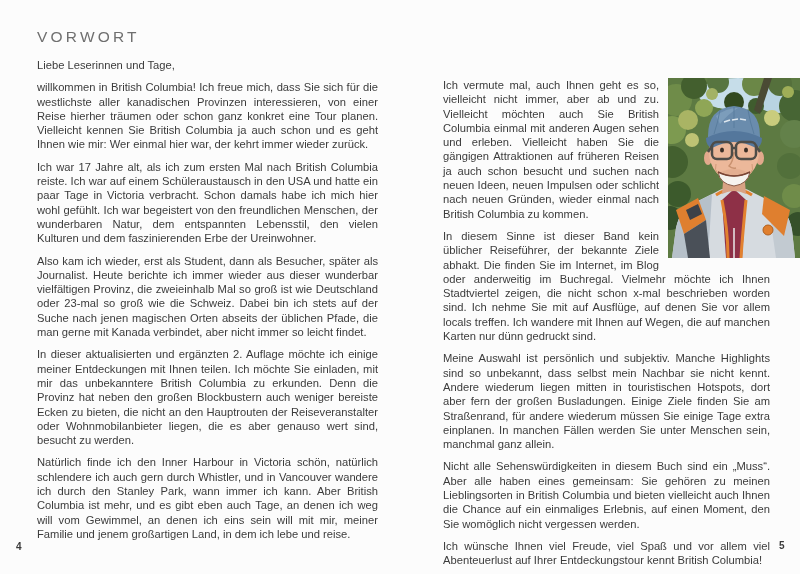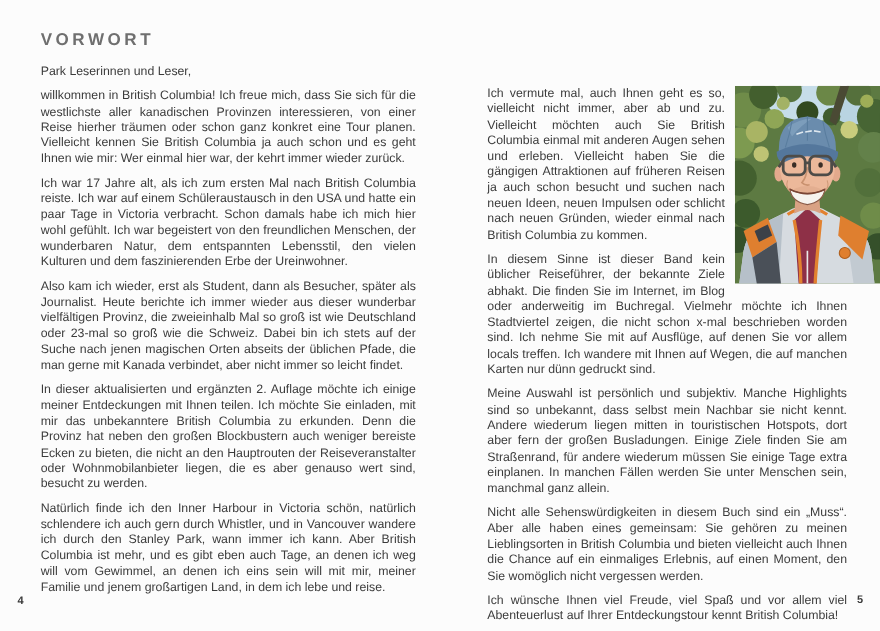--- a/index.html
+++ b/index.html
@@ -12,21 +12,21 @@
     font-family: "Liberation Sans", "DejaVu Sans", sans-serif;
     overflow: hidden;
   }
   .page-col { position: absolute; top: 28px; }
   #left-col  { left: 37px;  width: 341px; }
   #right-col { left: 443px; width: 327px; top: 30px; margin-top: 48px; }
 
   h1.vorwort {
     margin: 0 0 12px 0;
     font-size: 15.5px;
-    font-weight: bold;
+    font-weight: normal;
     letter-spacing: 3.2px;
     color: #6f6f6f;
   }
   p.body {
     margin: 0 0 8px 0;
     font-size: 11.2px;
     line-height: 14.3px;
     text-align: justify;
     hyphens: auto;
     -webkit-hyphens: auto;
@@ -56,21 +56,21 @@
     color: #3b3b3b;
   }
   #pagenum-left  { left: 16px;  top: 541px; }
   #pagenum-right { left: 779px; top: 540px; }
 </style>
 </head>
 <body>
 
 <div class="page-col" id="left-col">
   <h1 class="vorwort">VORWORT</h1>
-  <p class="body salutation">Park Leserinnen und Leser,</p>
+  <p class="body salutation">Liebe Leserinnen und Tage,</p>
   <p class="body">willkommen in British Columbia! Ich freue mich, dass Sie sich für die westlichste aller kanadischen Provinzen interessieren, von einer Reise hierher träumen oder schon ganz konkret eine Tour planen. Vielleicht kennen Sie British Columbia ja auch schon und es geht Ihnen wie mir: Wer einmal hier war, der kehrt immer wieder zurück.</p>
   <p class="body">Ich war 17 Jahre alt, als ich zum ersten Mal nach British Columbia reiste. Ich war auf einem Schüleraustausch in den USA und hatte ein paar Tage in Victoria verbracht. Schon damals habe ich mich hier wohl gefühlt. Ich war begeistert von den freundlichen Menschen, der wunderbaren Natur, dem entspannten Lebensstil, den vielen Kulturen und dem faszinierenden Erbe der Ureinwohner.</p>
   <p class="body">Also kam ich wieder, erst als Student, dann als Besucher, später als Journalist. Heute berichte ich immer wieder aus dieser wunderbar vielfältigen Provinz, die zweieinhalb Mal so groß ist wie Deutschland oder 23-mal so groß wie die Schweiz. Dabei bin ich stets auf der Suche nach jenen magischen Orten abseits der üblichen Pfade, die man gerne mit Kanada verbindet, aber nicht immer so leicht findet.</p>
   <p class="body">In dieser aktualisierten und ergänzten 2. Auflage möchte ich einige meiner Entdeckungen mit Ihnen teilen. Ich möchte Sie einladen, mit mir das unbekanntere British Columbia zu erkunden. Denn die Provinz hat neben den großen Blockbustern auch weniger bereiste Ecken zu bieten, die nicht an den Hauptrouten der Reiseveranstalter oder Wohnmobilanbieter liegen, die es aber genauso wert sind, besucht zu werden.</p>
   <p class="body last">Natürlich finde ich den Inner Harbour in Victoria schön, natürlich schlendere ich auch gern durch Whistler, und in Vancouver wandere ich durch den Stanley Park, wann immer ich kann. Aber British Columbia ist mehr, und es gibt eben auch Tage, an denen ich weg will vom Gewimmel, an denen ich eins sein will mit mir, meiner Familie und jenem großartigen Land, in dem ich lebe und reise.</p>
 </div>
 
 <div class="page-col" id="right-col">
   <div class="photo" role="img" aria-label="Selfie des Autors mit blauer Kappe, Brille, heller Jacke mit orangen Rucksackträgern vor grünem Wald">
     <svg viewBox="0 0 132 180" width="132" height="180" preserveAspectRatio="none">

